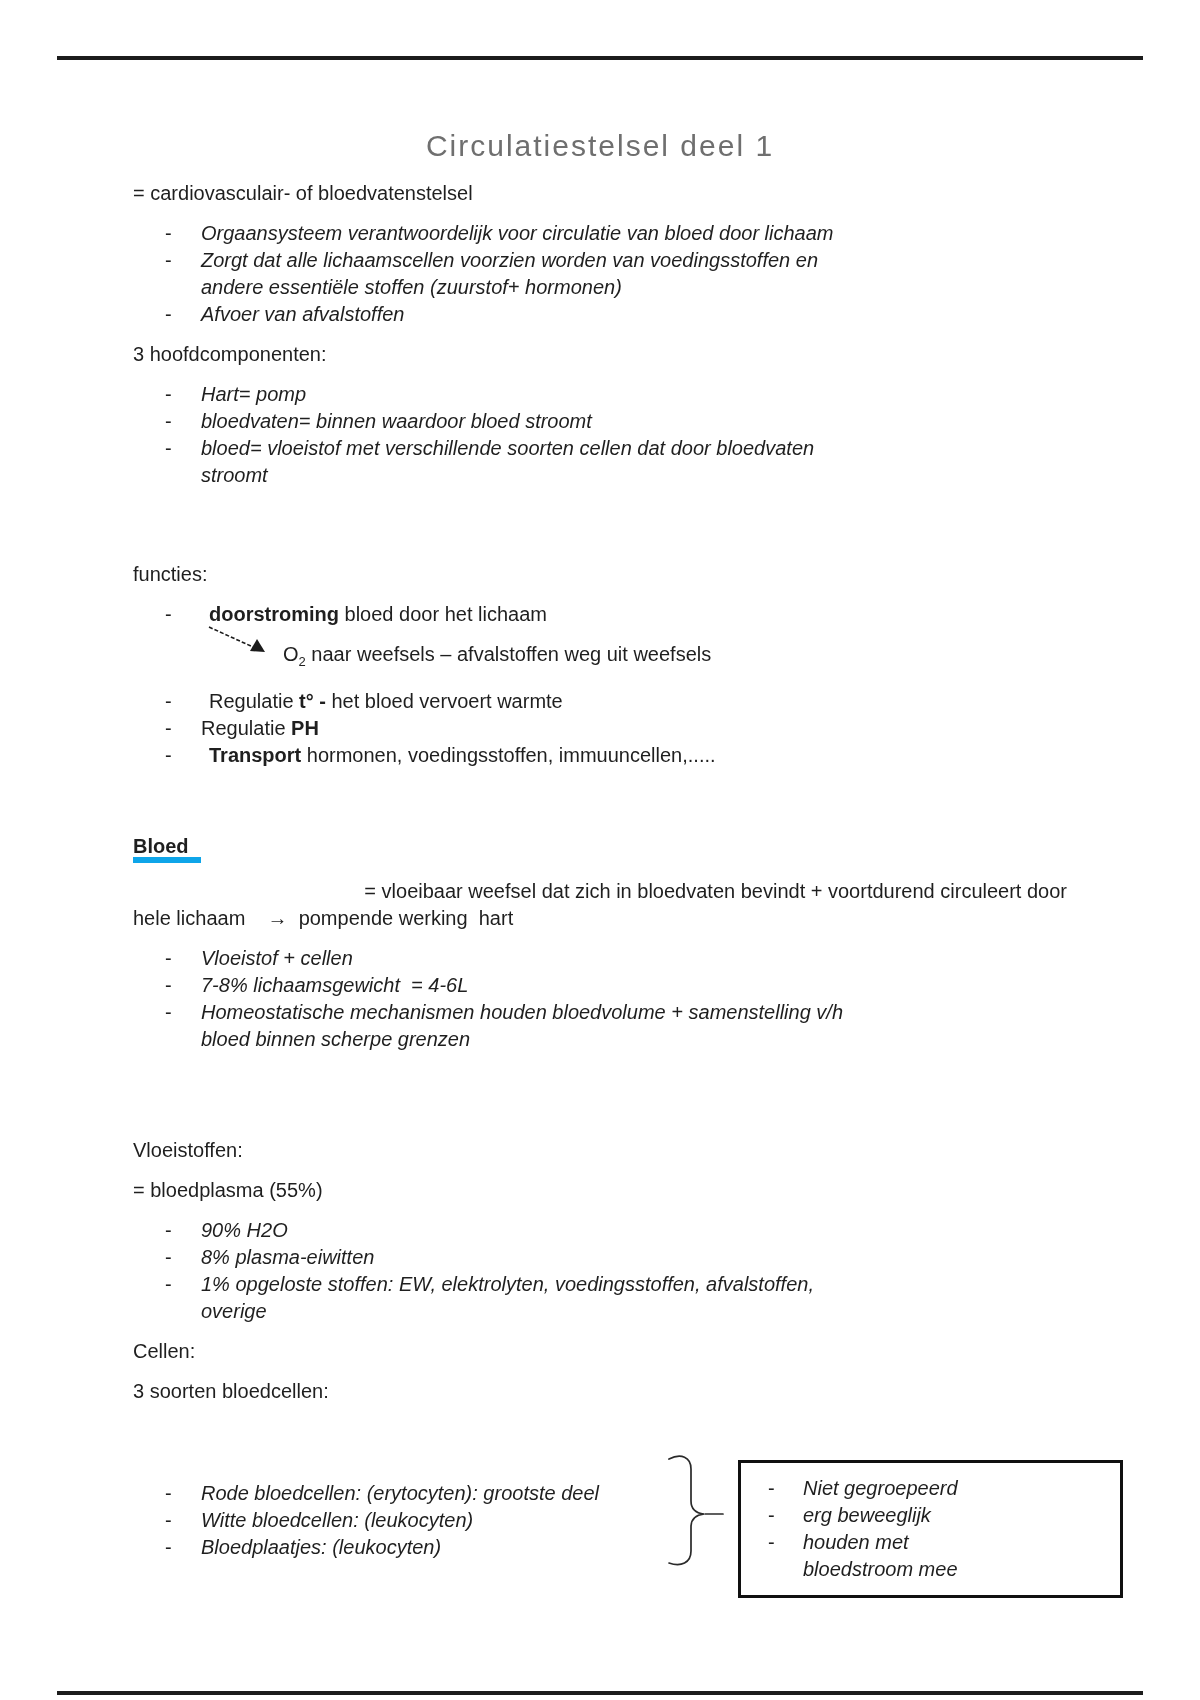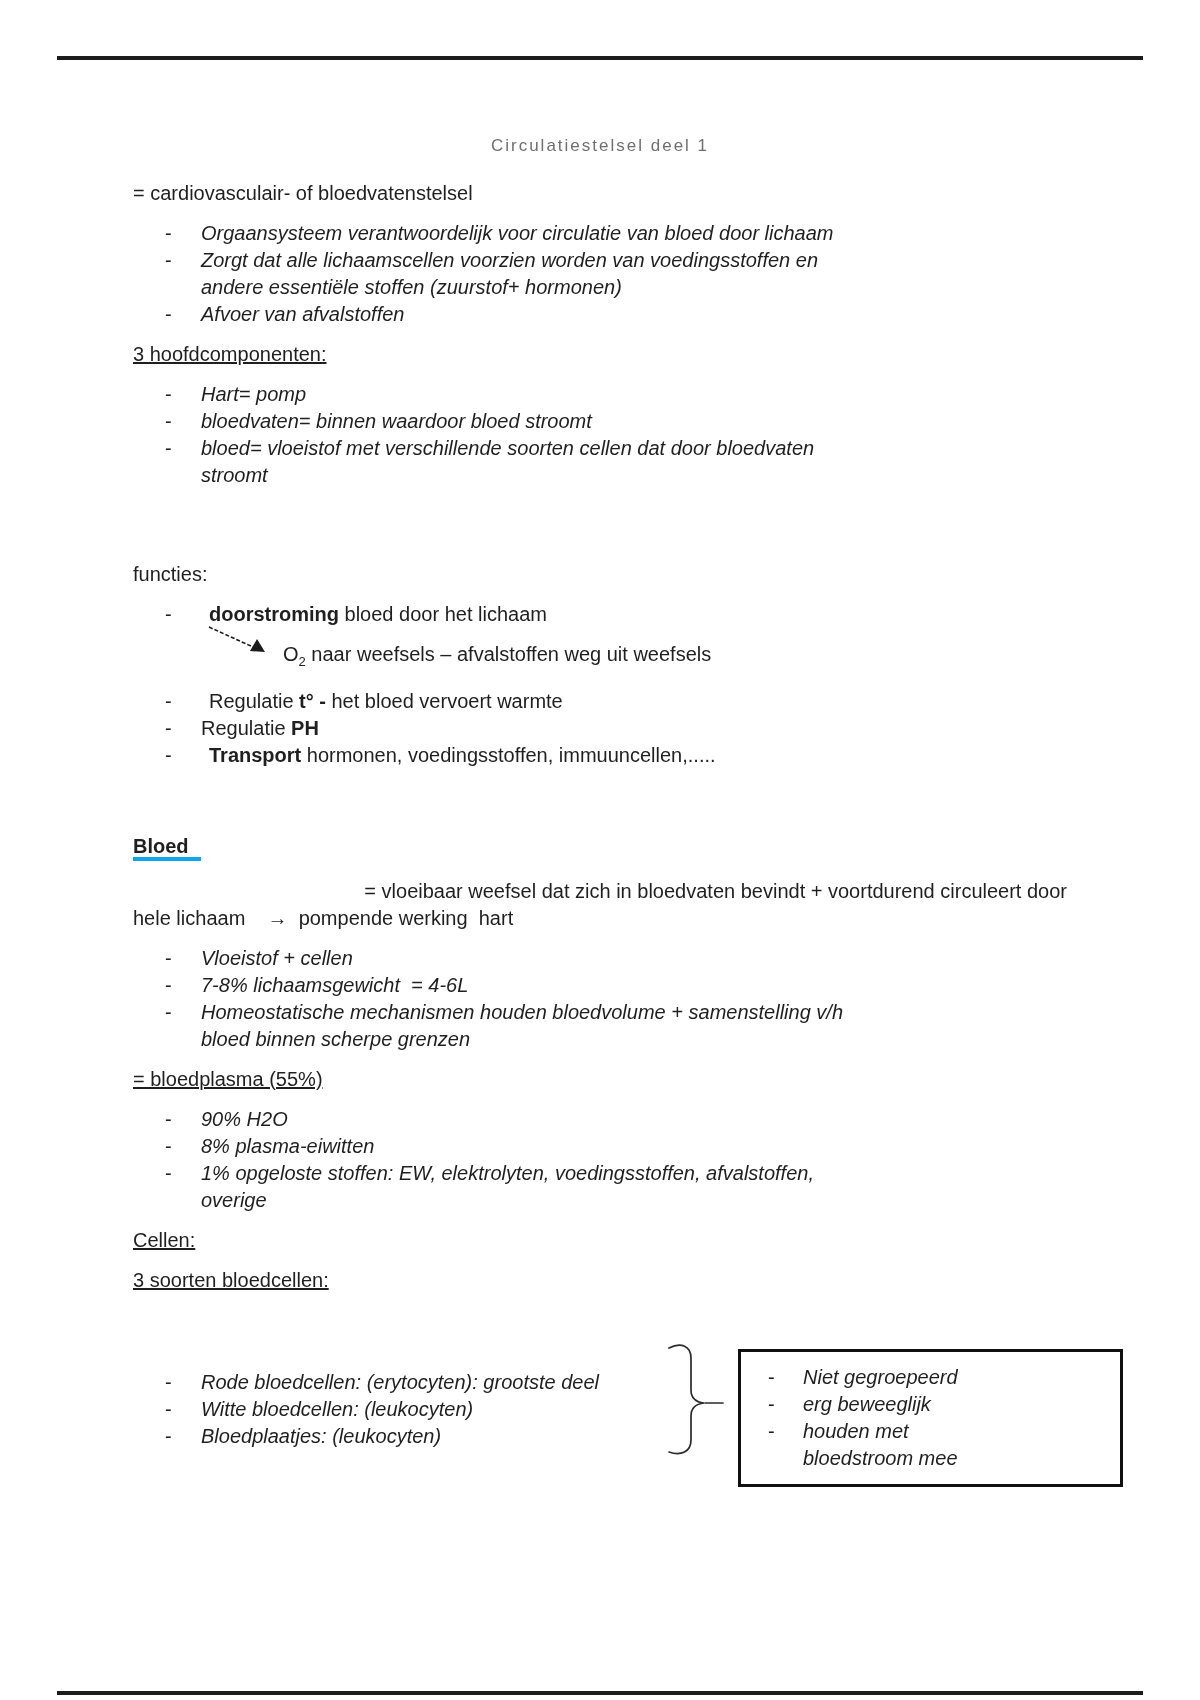--- a/index.html
+++ b/index.html
@@ -9,37 +9,37 @@
     background:#ffffff;
     font-family:"Liberation Sans","DejaVu Sans",sans-serif;
     color:#1f1f1f;
     overflow:hidden;
   }
   .rule{position:absolute;left:57px;width:1086px;height:4px;background:#1c1c1c;}
   .rule.top{top:56px;}
   .rule.bottom{top:1691px;}
   .content{position:absolute;left:133px;top:130px;width:934px;font-size:20px;line-height:27px;}
   .title{
-    text-align:center;color:#6f6f6f;font-size:17px;line-height:32px;letter-spacing:2px;
+    text-align:center;color:#6f6f6f;font-size:30px;line-height:32px;letter-spacing:2px;
   }
   .para{margin:0;white-space:pre-wrap;}
-  .mt-sm{margin-top:13px;text-decoration:underline;}
+  .mt-sm{margin-top:13px;}
   .mt-md{margin-top:18px;}
   .mt-xl{margin-top:72px;}
   .mt-head{margin-top:64px;}
   .mt-head2{margin-top:84px;}
   ul.blist{list-style:none;margin:13px 0 0 0;padding:0 0 0 32px;}
   ul.blist li{display:flex;align-items:flex-start;}
   .dash{flex:none;width:36px;white-space:pre;}
   .btext{flex:1;white-space:pre-wrap;}
   .btext .line{display:block;white-space:pre-wrap;font-style:italic;}
   .indent-sm{padding-left:8px;}
   b{font-weight:bold;}
   .bloed-head{font-weight:bold;}
-  .bloed-head .underline{border-bottom:4px solid #0ea5e9;padding-right:12px;}
+  .bloed-head .underline{border-bottom:6px solid #0ea5e9;padding-right:12px;}
   .o2line{margin:13px 0 0 150px;white-space:pre-wrap;}
   sub{font-size:13px;}
   .functies-block{position:relative;}
   .annotation-arrow{position:absolute;left:74px;top:24px;}
   .cells-row{position:relative;margin-top:40px;height:190px;}
   .cells-list{position:absolute;left:0;top:22px;margin:0;}
   .brace{position:absolute;left:526px;top:6px;}
   .cells-box{
     position:absolute;left:605px;top:15px;width:385px;
     border:3px solid #101010;box-sizing:border-box;padding:12px 6px 12px 0;
@@ -136,20 +136,21 @@
       <li>
         <span class="dash">-</span>
         <span class="btext"><span class="line">7-8% lichaamsgewicht  = 4-6L</span></span>
       </li>
       <li>
         <span class="dash">-</span>
         <span class="btext"><span class="line">Homeostatische mechanismen houden bloedvolume + samenstelling v/h</span><span class="line">bloed binnen scherpe grenzen</span></span>
       </li>
     </ul>
 
+    <p class="para mt-head2">Vloeistoffen:</p>
 
     <p class="para mt-sm">= bloedplasma (55%)</p>
 
     <ul class="blist">
       <li>
         <span class="dash">-</span>
         <span class="btext"><span class="line">90% H2O</span></span>
       </li>
       <li>
         <span class="dash">-</span>

